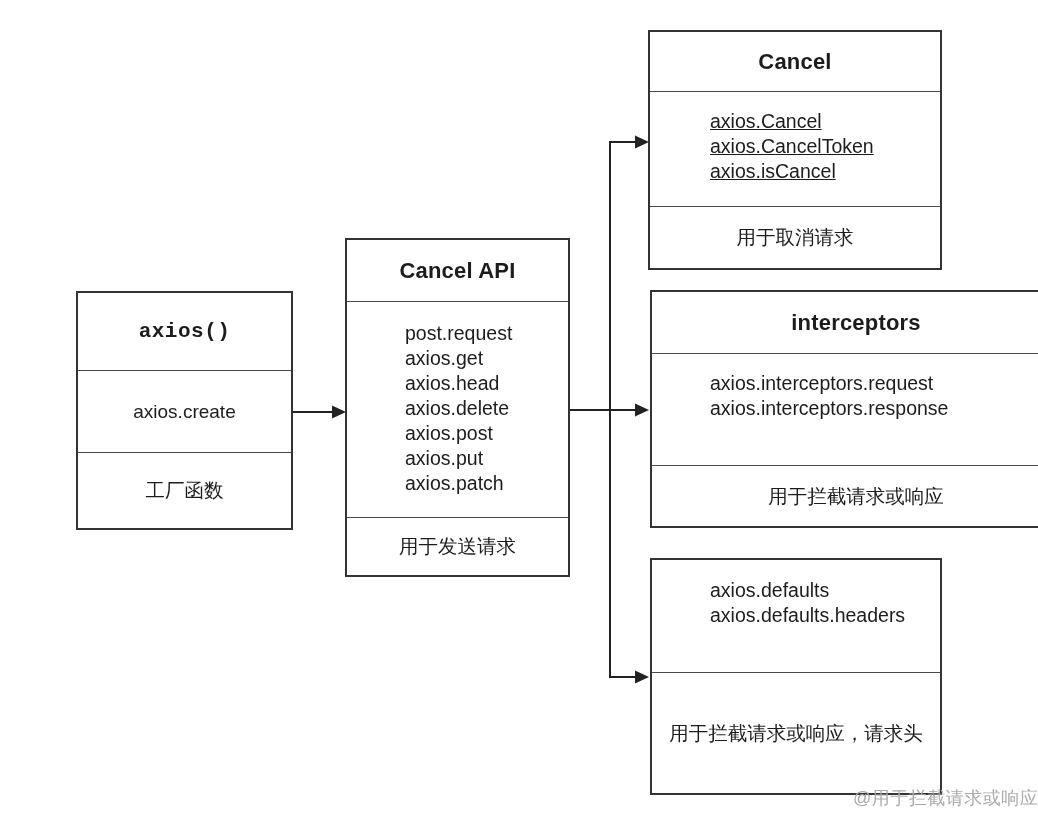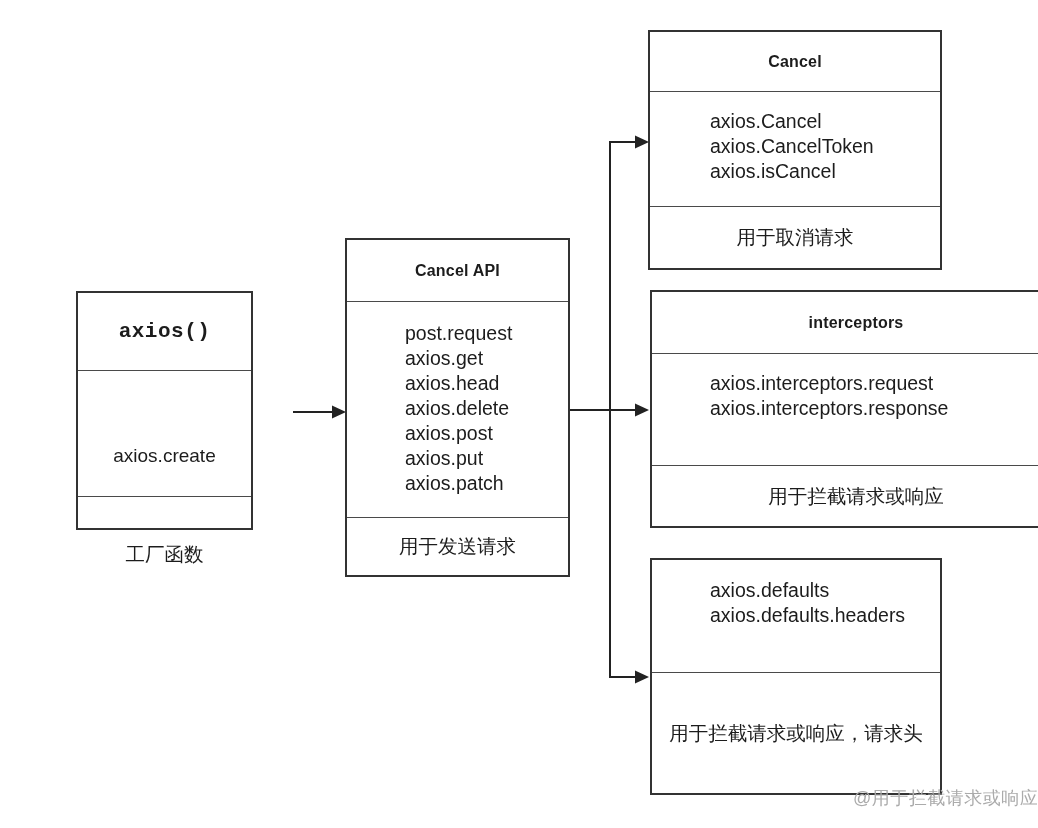--- a/index.html
+++ b/index.html
@@ -33,21 +33,21 @@
     border-bottom: 1px solid #4a4a4a;
     display: flex;
     align-items: center;
     justify-content: center;
     font-size: 19px;
     flex: 0 0 auto;
   }
   .sect:last-child { border-bottom: none; flex: 1 1 auto; }
   .hdr {
     font-weight: bold;
-    font-size: 16px;
+    font-size: 22px;
     letter-spacing: 0.2px;
   }
   .mono-title {
     font-family: "Liberation Mono", "DejaVu Sans Mono", monospace;
     font-weight: bold;
     font-size: 21px;
     letter-spacing: 0.5px;
   }
   .methods {
     display: block;
@@ -85,21 +85,21 @@
 
     <line x1="610" y1="142" x2="610" y2="677" stroke="#222222" stroke-width="2"></line>
 
     <line x1="609" y1="142" x2="636" y2="142" stroke="#222222" stroke-width="2"></line>
     <polygon points="649,142 635,135.5 635,148.5" fill="#222222"></polygon>
 
     <line x1="609" y1="677" x2="636" y2="677" stroke="#222222" stroke-width="2"></line>
     <polygon points="649,677 635,670.5 635,683.5" fill="#222222"></polygon>
   </svg>
 
-  <div class="node" style="left:76px; top:291px; width:177px; height:239px;gap:44px;">
+  <div class="node" style="left:76px; top:291px; width:217px; height:239px;">
     <div class="sect mono-title" style="height:78px;">axios()</div>
     <div class="sect" style="height:82px;">axios.create</div>
     <div class="sect caption">工厂函数</div>
   </div>
 
   <div class="node" style="left:345px; top:238px; width:225px; height:339px;">
     <div class="sect hdr" style="height:62px;">Cancel API</div>
     <div class="sect methods" style="height:216px; padding:19px 0 0 58px;">
         <div class="method-line">post.request</div>
         <div class="method-line">axios.get</div>
@@ -107,21 +107,21 @@
         <div class="method-line">axios.delete</div>
         <div class="method-line">axios.post</div>
         <div class="method-line">axios.put</div>
         <div class="method-line">axios.patch</div>
       </div>
     <div class="sect caption">用于发送请求</div>
   </div>
 
   <div class="node" style="left:648px; top:30px; width:294px; height:240px;">
     <div class="sect hdr" style="height:60px;">Cancel</div>
-    <div class="sect methods" style="height:115px; padding:17px 0 0 60px;">
+    <div class="sect methods" style="height:115px; padding:17px 0 0 60px;text-decoration:underline;">
         <div class="method-line">axios.Cancel</div>
         <div class="method-line">axios.CancelToken</div>
         <div class="method-line">axios.isCancel</div>
       </div>
     <div class="sect caption">用于取消请求</div>
   </div>
 
   <div class="node" style="left:650px; top:290px; width:412px; height:238px;">
     <div class="sect hdr" style="height:62px;">interceptors</div>
     <div class="sect methods" style="height:112px; padding:17px 0 0 58px;">

